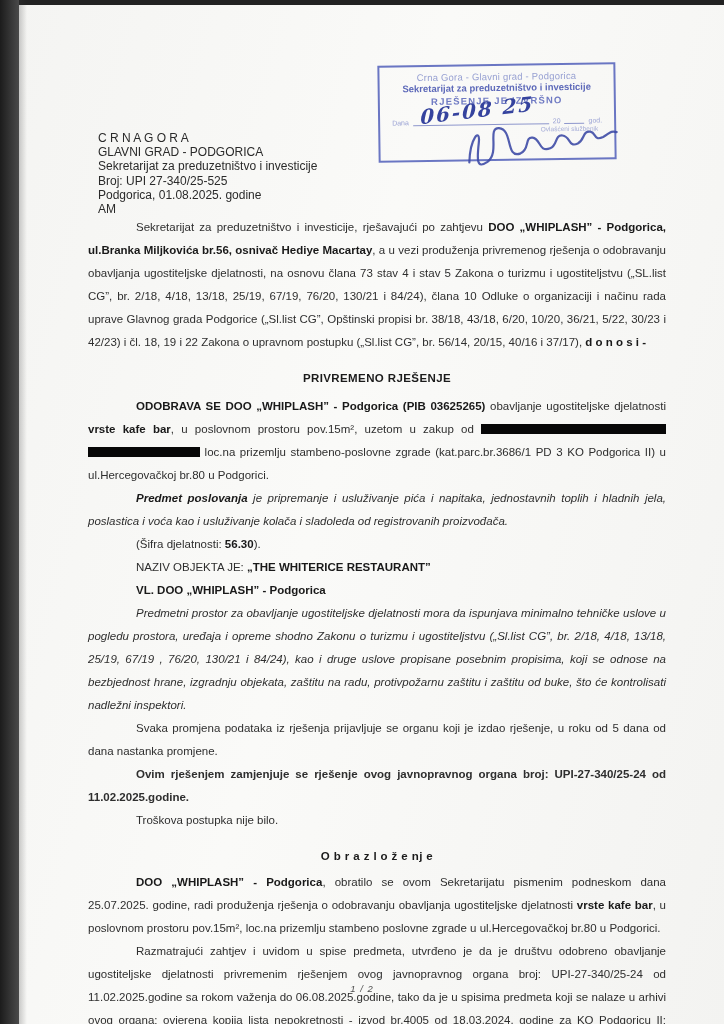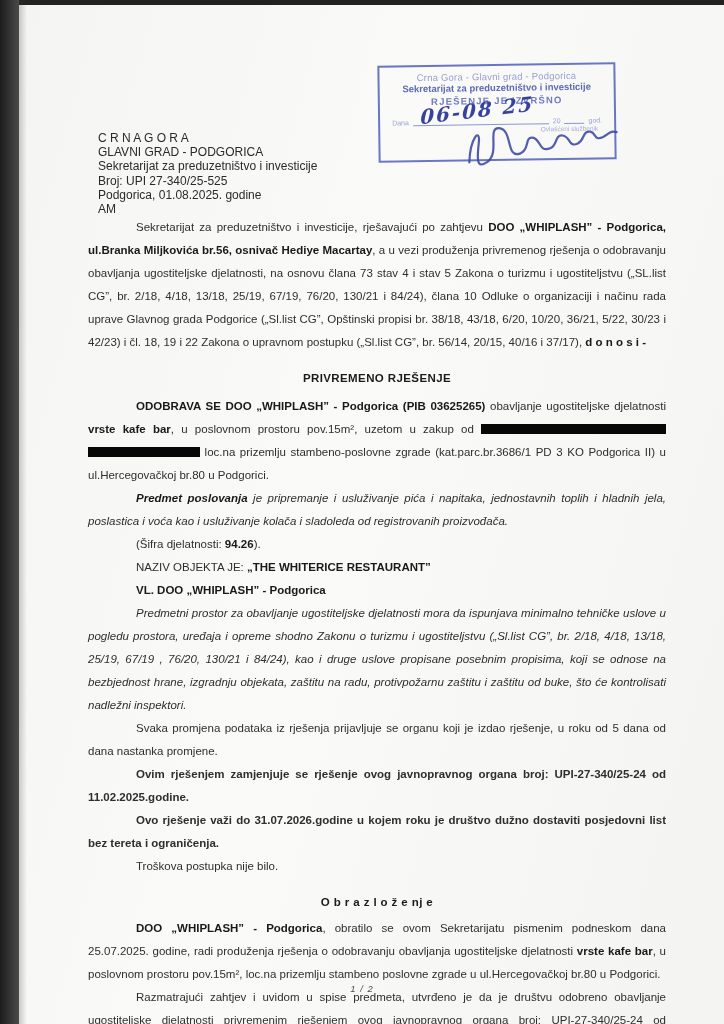--- a/index.html
+++ b/index.html
@@ -95,29 +95,28 @@
       <div>AM</div>
     </div>
 
     <p class="bp mt-xs"><span>Sekretarijat za preduzetništvo i investicije, rješavajući po zahtjevu </span><span class="b">DOO „WHIPLASH” - Podgorica, ul.Branka Miljkovića br.56, osnivač Hediye Macartay</span><span>, a u vezi produženja privremenog rješenja o odobravanju obavljanja ugostiteljske djelatnosti, na osnovu člana 73 stav 4 i stav 5 Zakona o turizmu i ugostiteljstvu („SL.list CG”, br. 2/18, 4/18, 13/18, 25/19, 67/19, 76/20, 130/21 i 84/24), člana 10 Odluke o organizaciji i načinu rada uprave Glavnog grada Podgorice („Sl.list CG”, Opštinski propisi br. 38/18, 43/18, 6/20, 10/20, 36/21, 5/22, 30/23 i 42/23) i čl. 18, 19 i 22 Zakona o upravnom postupku („Sl.list CG”, br. 56/14, 20/15, 40/16 i 37/17), </span><span class="b">d o n o s i -</span></p>
 
     <div class="heading">PRIVREMENO RJEŠENJE</div>
 
     <p class="bp"><span class="b">ODOBRAVA SE DOO „WHIPLASH” - Podgorica (PIB 03625265)</span><span> obavljanje ugostiteljske djelatnosti </span><span class="b">vrste kafe bar</span><span>, u poslovnom prostoru pov.15m², uzetom u zakup od </span><span class="redact" style="width: 185px;"></span><span> </span><span class="redact" style="width: 112px;"></span><span> loc.na prizemlju stambeno-poslovne zgrade (kat.parc.br.3686/1 PD 3 KO Podgorica II) u ul.Hercegovačkoj br.80 u Podgorici.</span></p>
 
     <p class="bp mt"><span class="b">Predmet poslovanja</span><span> je pripremanje i usluživanje pića i napitaka, jednostavnih toplih i hladnih jela, poslastica i voća kao i usluživanje kolača i sladoleda od registrovanih proizvođača.</span></p>
-    <p class="bp nojust"><span>(Šifra djelatnosti: </span><span class="b">94.26</span><span>).</span></p>
+    <p class="bp nojust"><span>(Šifra djelatnosti: </span><span class="b">56.30</span><span>).</span></p>
 
     <p class="bp nojust noindent mt-s"><span>NAZIV OBJEKTA JE: </span><span class="b">„THE WHITERICE RESTAURANT”</span></p>
     <p class="bp nojust noindent"><span class="b">VL. DOO „WHIPLASH” - Podgorica</span></p>
 
     <p class="bp mt">Predmetni prostor za obavljanje ugostiteljske djelatnosti mora da ispunjava minimalno tehničke uslove u pogledu prostora, uređaja i opreme shodno Zakonu o turizmu i ugostiteljstvu („Sl.list CG”, br. 2/18, 4/18, 13/18, 25/19, 67/19 , 76/20, 130/21 i 84/24), kao i druge uslove propisane posebnim propisima, koji se odnose na bezbjednost hrane, izgradnju objekata, zaštitu na radu, protivpožarnu zaštitu i zaštitu od buke, što će kontrolisati nadležni inspektori.</p>
     <p class="bp">Svaka promjena podataka iz rješenja prijavljuje se organu koji je izdao rješenje, u roku od 5 dana od dana nastanka promjene.</p>
     <p class="bp allbold">Ovim rješenjem zamjenjuje se rješenje ovog javnopravnog organa broj: UPI-27-340/25-24 od 11.02.2025.godine.</p>
-    <p class="bp allbold">Ovo rješenje važi do 31.07.2026.godine u kojem roku je društvo dužno dostaviti posjedovni list bez tereta i ograničenja.</p>
     <p class="bp nojust">Troškova postupka nije bilo.</p>
 
     <div class="heading heading2">O b r a z l o ž e nj e</div>
 
     <p class="bp"><span class="b">DOO „WHIPLASH” - Podgorica</span><span>, obratilo se ovom Sekretarijatu pismenim podneskom dana 25.07.2025. godine, radi produženja rješenja o odobravanju obavljanja ugostiteljske djelatnosti </span><span class="b">vrste kafe bar</span><span>, u poslovnom prostoru pov.15m², loc.na prizemlju stambeno poslovne zgrade u ul.Hercegovačkoj br.80 u Podgorici.</span></p>
     <p class="bp">Razmatrajući zahtjev i uvidom u spise predmeta, utvrđeno je da je društvu odobreno obavljanje ugostiteljske djelatnosti privremenim rješenjem ovog javnopravnog organa broj: UPI-27-340/25-24 od 11.02.2025.godine sa rokom važenja do 06.08.2025.godine, tako da je u spisima predmeta koji se nalaze u arhivi ovog organa: ovjerena kopija lista nepokretnosti - izvod br.4005 od 18.03.2024. godine za KO Podgoricu II; ugovor o zakupu potvrđen od strane notara broj: OV 681/2024 od 18.01.2024. godine; rješenje Uprave za bezbjednost hrane, veterinu i fitosanitarne poslove broj: 002/2-310/24-UPI-708/2 od 16.02.2024. godine kojim se predmetni objekat upisuje u registar registrovanih objekata za hranu; ugovor o radu kojim zaposleni zasniva radni odnos kod poslodavca; dokaz o završenom IV nivou kvalifikacije za poslovođu kao i popunjen obrazac za upis u Centralni turistički registar; a uz zahtjev od 17.01.2025. godine je dostavljeno: dokument o registraciji u CRPS reg.br.5-1201459/002 od 22.11.2024. godine;</p>
   </div>
 
   <div class="pageno">1 / 2</div>
 </div>

